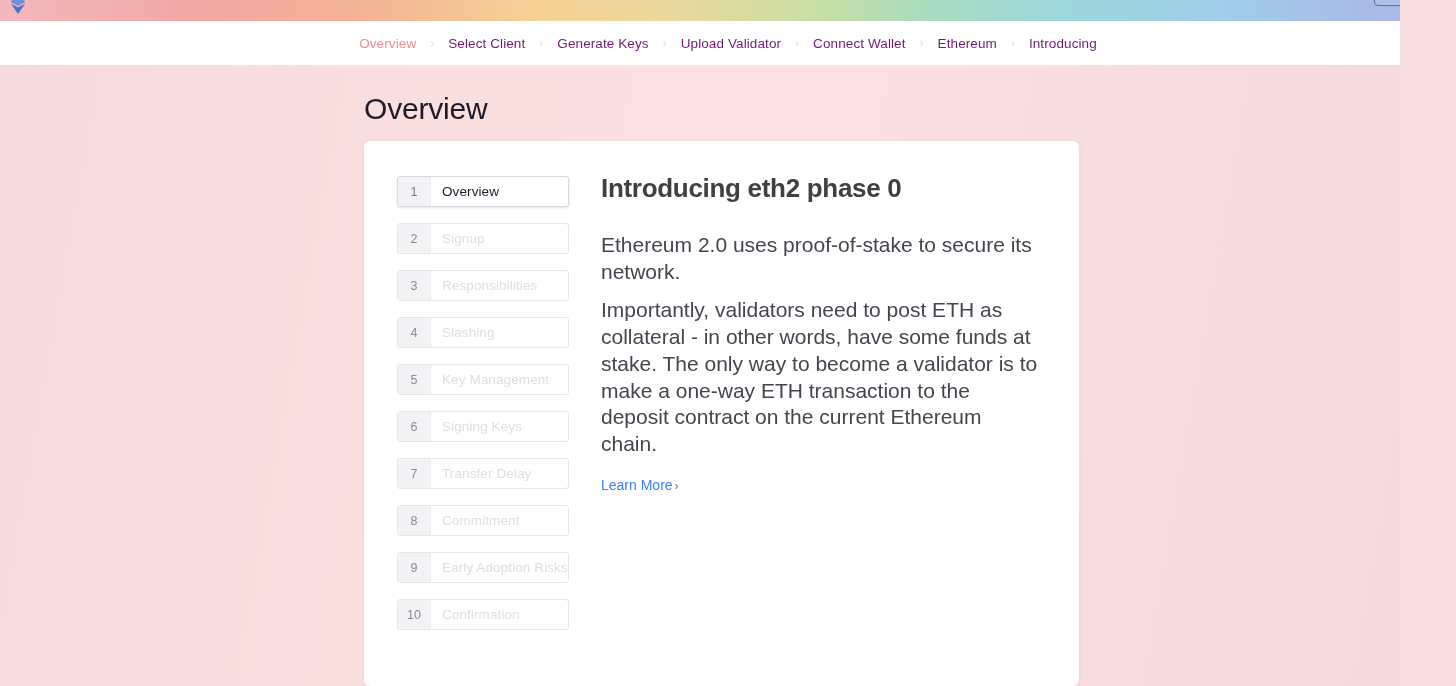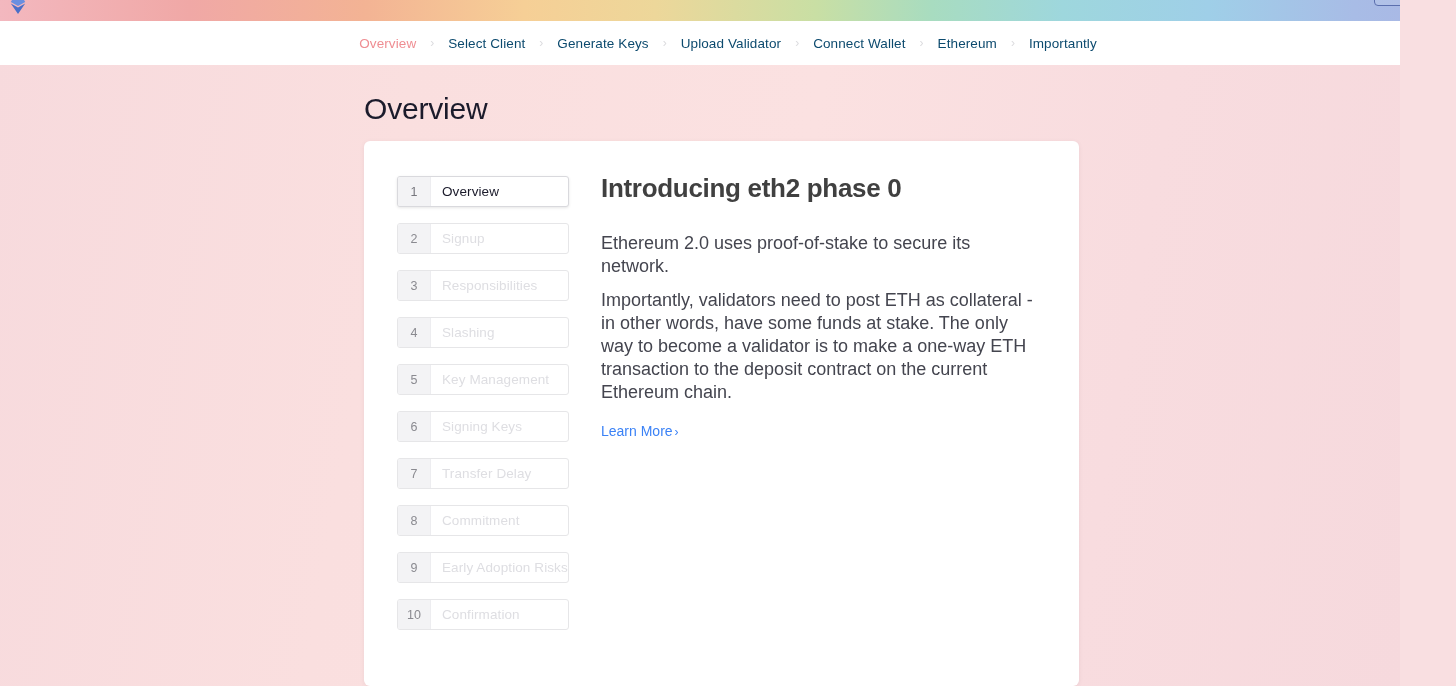--- a/index.html
+++ b/index.html
@@ -76,21 +76,21 @@
     align-items: center;
     justify-content: center;
   }
   .crumbs {
     display: flex;
     align-items: center;
     font-size: 13.5px;
     white-space: nowrap;
   }
   .crumb {
-    color: #0c4a6e;
+    color: #701a75;
     letter-spacing: 0.1px;
     padding: 0 2px;
     cursor: pointer;
   }
   .crumb.active { color: #ef8e93; }
   .crumb-sep {
     color: #dcdcdf;
     font-size: 12px;
     padding: 0 12px;
     user-select: none;
@@ -180,21 +180,21 @@
   .content-title {
     font-size: 26px;
     font-weight: 700;
     color: #404040;
     letter-spacing: -0.3px;
     margin: 0 0 28px 0;
     line-height: 1.2;
   }
   .content p {
     margin: 0 0 11px 0;
-    font-size: 18px;
+    font-size: 21px;
     line-height: 1.28;
     color: #44454f;
   }
   .learn-more {
     display: inline-block;
     margin-top: 8px;
     font-size: 14px;
     color: #3b82f6;
     text-decoration: none;
     cursor: pointer;
@@ -221,21 +221,21 @@
         <span class="crumb">Select Client</span>
         <span class="crumb-sep">›</span>
         <span class="crumb">Generate Keys</span>
         <span class="crumb-sep">›</span>
         <span class="crumb">Upload Validator</span>
         <span class="crumb-sep">›</span>
         <span class="crumb">Connect Wallet</span>
         <span class="crumb-sep">›</span>
         <span class="crumb">Ethereum</span>
         <span class="crumb-sep">›</span>
-        <span class="crumb">Importantly</span>
+        <span class="crumb">Introducing</span>
       </nav>
   </div>
 
   <h1 class="page-title">Overview</h1>
 
   <div class="card">
 
     <div class="steps" id="steps">
         <div class="step active">
           <div class="step-num">1</div>

